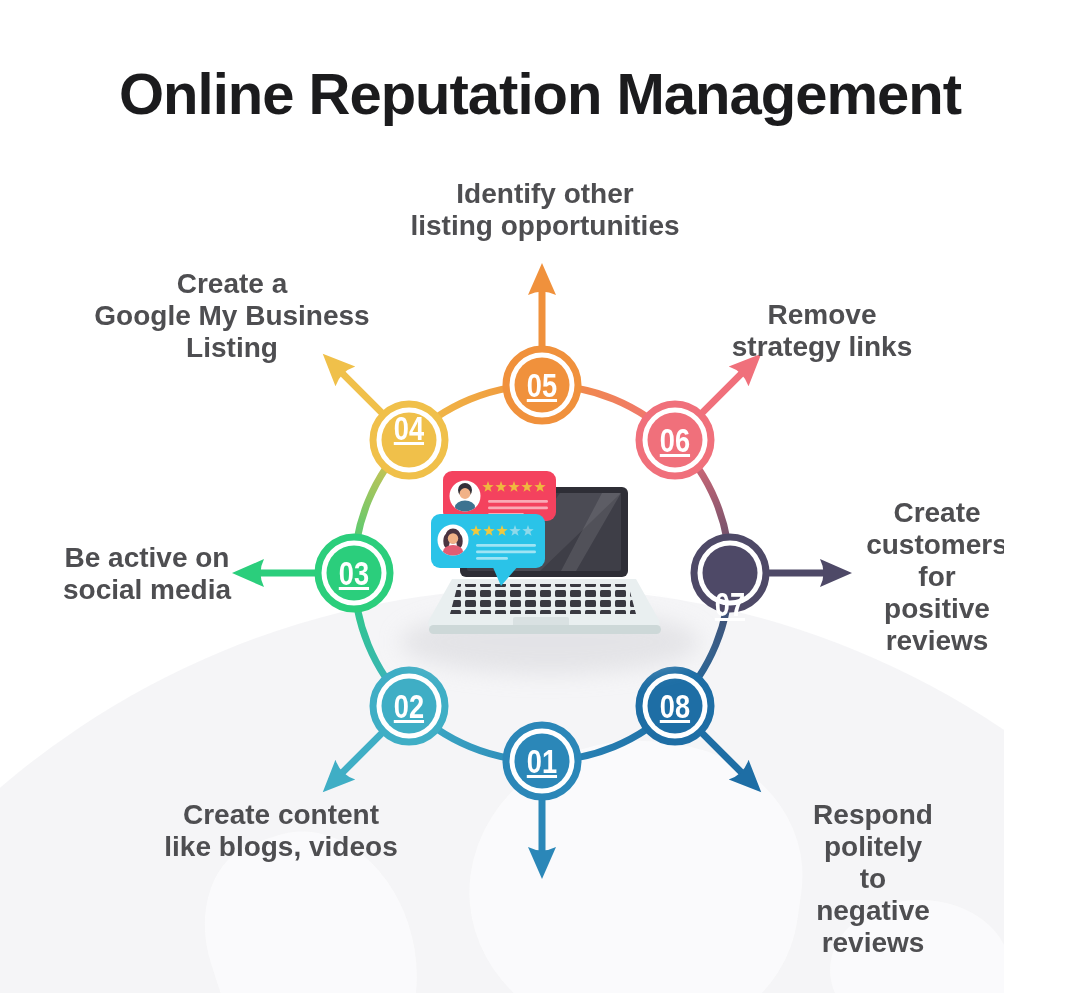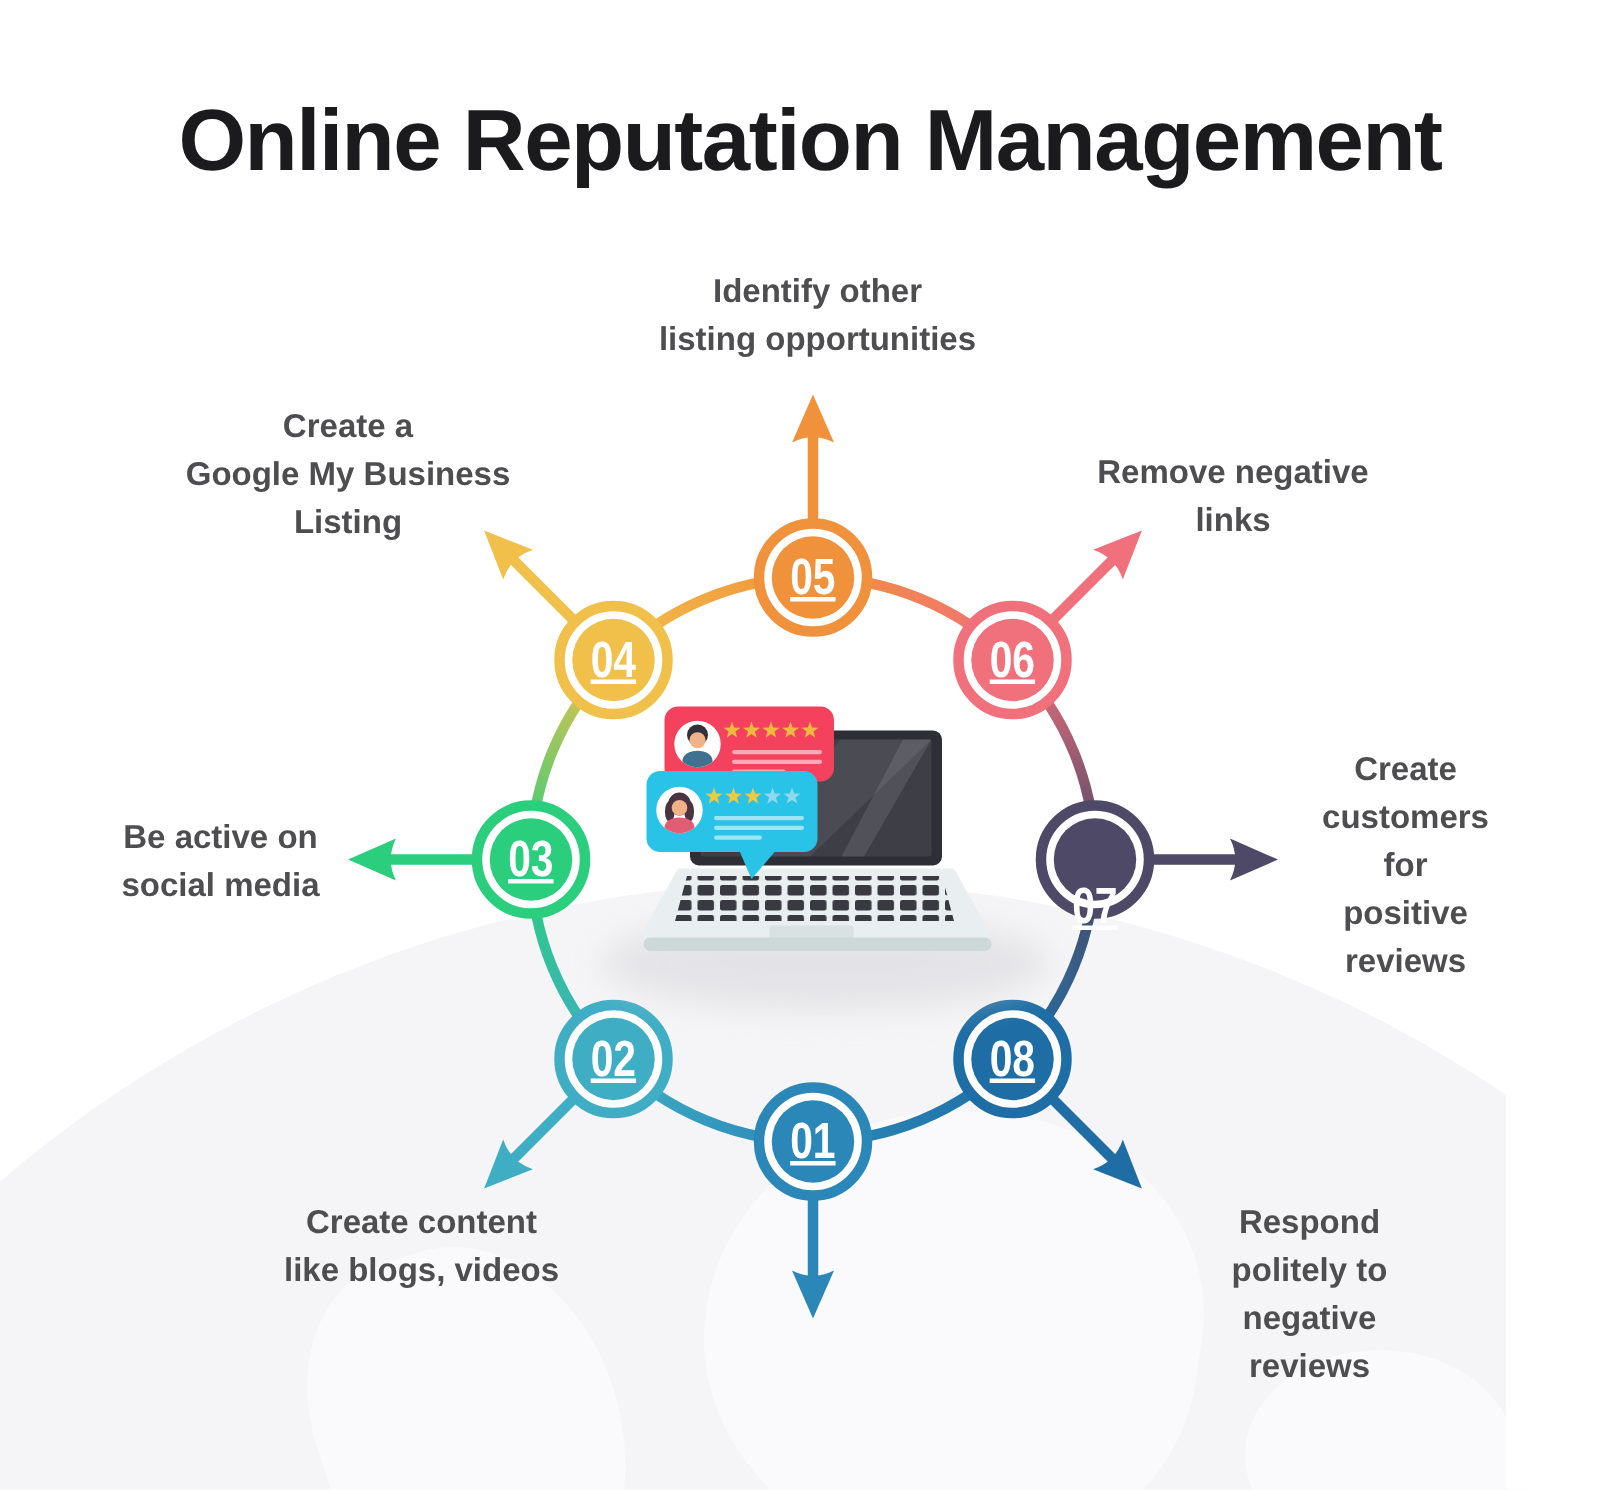--- a/index.html
+++ b/index.html
@@ -19,21 +19,21 @@
   
   .title{
     position:absolute;left:540px;top:60px;transform:translateX(-50%);
     font-size:58px;font-weight:700;letter-spacing:-1px;color:#1b1b1d;white-space:nowrap;
   }
   
   svg.layer{position:absolute;left:0;top:0;}
   
   .step-label{
     position:absolute;transform:translateX(-50%);
-    font-size:22px;font-weight:700;color:#4e4e51;line-height:32px;
+    font-size:28px;font-weight:700;color:#4e4e51;line-height:32px;
     text-align:center;white-space:pre-line;
   }
   
   .node-num{
     position:absolute;width:56px;height:56px;display:flex;align-items:center;justify-content:center;
     color:#ffffff;font-size:34px;font-weight:700;text-decoration:underline;
   }
   .node-num span{display:inline-block;transform:scaleX(.8);letter-spacing:0;}
 </style>
 </head>
@@ -245,21 +245,21 @@
 
   <div class="node-num" style="left:514px;top:733px">
       <span>01</span>
     </div>
   <div class="node-num" style="left:381px;top:678px">
       <span>02</span>
     </div>
   <div class="node-num" style="left:326px;top:545px">
       <span>03</span>
     </div>
-  <div class="node-num" style="left:381px;top:412px">
+  <div class="node-num" style="left:381px;top:400px">
       <span>04</span>
     </div>
   <div class="node-num" style="left:514px;top:357px">
       <span>05</span>
     </div>
   <div class="node-num" style="left:647px;top:412px">
       <span>06</span>
     </div>
   <div class="node-num" style="left:702px;top:576px">
       <span>07</span>
@@ -270,21 +270,21 @@
 
   <div class="step-label" style="left:281px;top:799px">Create content
 like blogs, videos</div>
   <div class="step-label" style="left:232px;top:268px">Create a
 Google My Business
 Listing</div>
   <div class="step-label" style="left:147px;top:542px">Be active on
 social media</div>
   <div class="step-label" style="left:545px;top:178px">Identify other
 listing opportunities</div>
-  <div class="step-label" style="left:822px;top:299px">Remove negative links</div>
+  <div class="step-label" style="left:822px;top:299px">Remove strategy links</div>
   <div class="step-label" style="left:937px;top:497px">Create
 customers
 for positive
 reviews</div>
   <div class="step-label" style="left:873px;top:799px">Respond politely to
 negative reviews</div>
 
 </div>
 
 </body></html>

